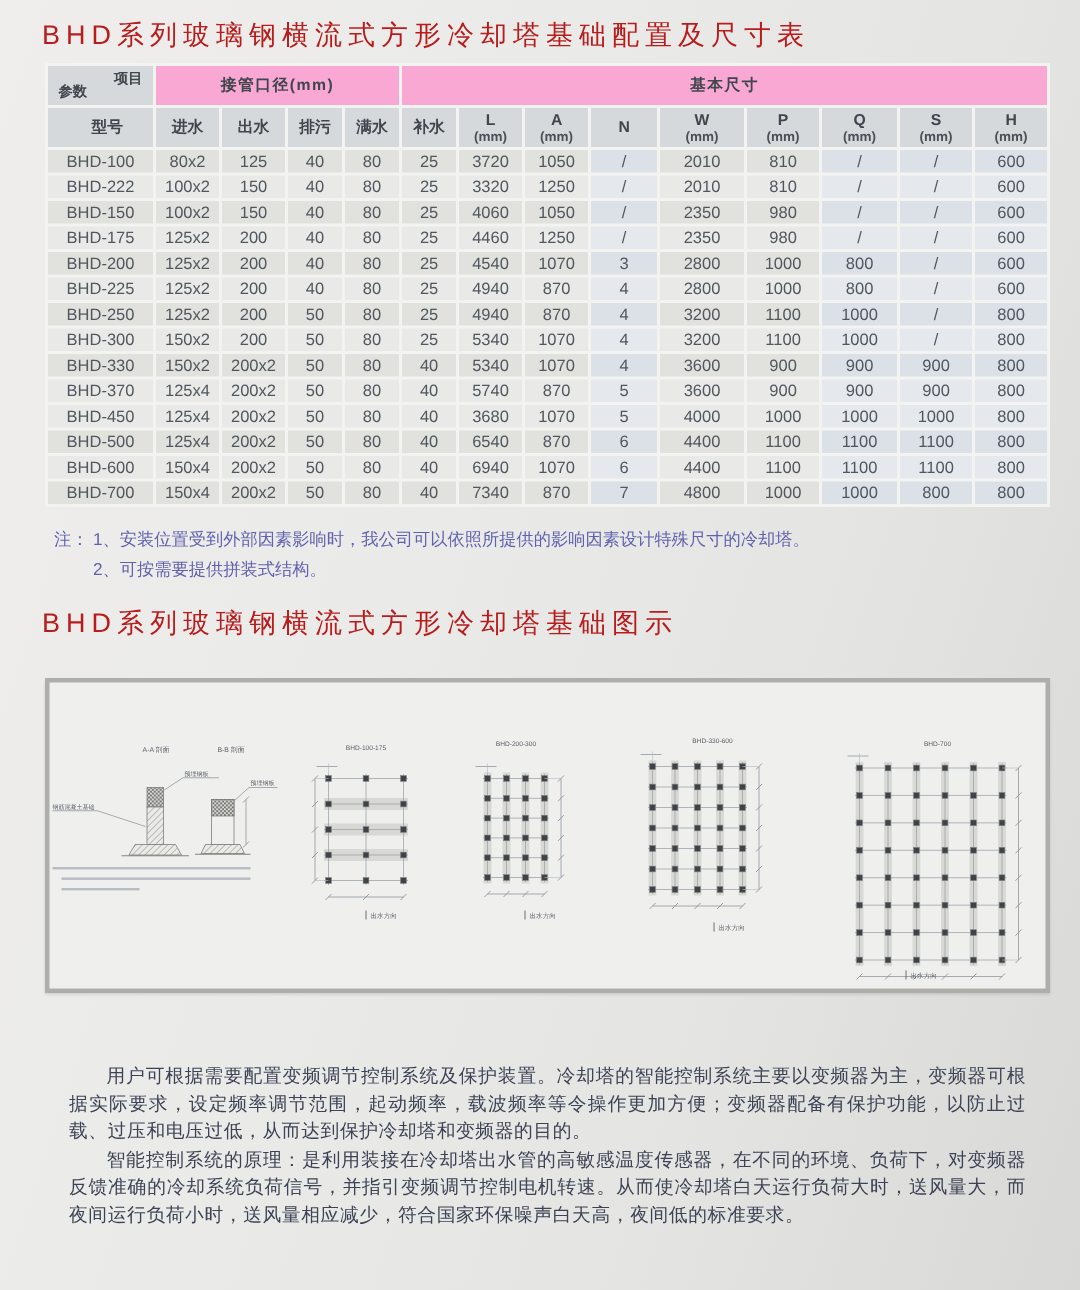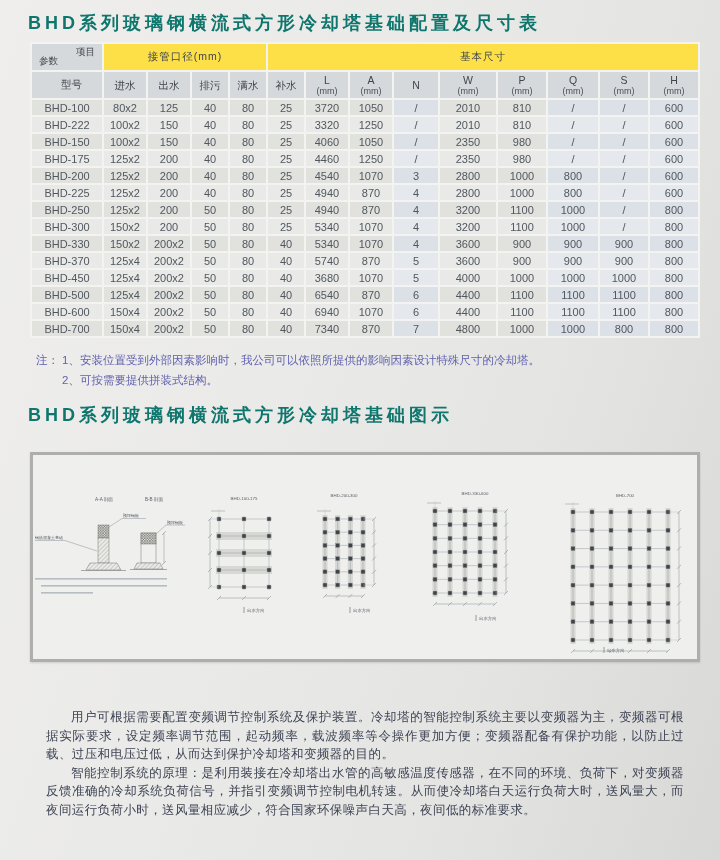--- a/index.html
+++ b/index.html
@@ -4,38 +4,38 @@
 <style>
   html,body{margin:0;padding:0;}
   body{
     width:720px;height:860px;overflow:hidden;
     font-family:"Liberation Sans","DejaVu Sans",sans-serif;
     background:linear-gradient(108deg,#efeeec 0%,#eaeae8 40%,#e4e4e2 70%,#d8d8d6 100%);
     color:#4e545e;
   }
   .page-title{
     margin:12px 0 8px 28px;
-    font-size:18px;line-height:22px;font-weight:700;
-    letter-spacing:4px;color:#0f766e;
+    font-size:18px;line-height:22px;font-weight:400;
+    letter-spacing:4px;color:#b91c1c;
   }
   .title-2{margin-top:14px;}
   
   .spec-table{
     margin-left:30px;
     width:670px;table-layout:fixed;
     border-collapse:separate;border-spacing:2px;
     background:#f3f3f1;
     font-size:11px;
   }
   .spec-table th,.spec-table td{
     padding:0;text-align:center;vertical-align:middle;
     font-weight:normal;white-space:nowrap;overflow:hidden;
   }
-  .spec-table thead th{background:#d6d9db;color:#41464e;font-size:10.5px;height:26px;}
-  .spec-table th.group{background:#fde047;letter-spacing:1px;}
+  .spec-table thead th{background:#d6d9db;color:#41464e;font-size:10.5px;height:26px;font-weight:bold;}
+  .spec-table th.group{background:#f9a8d4;letter-spacing:1px;}
   .spec-table .unit{font-size:9px;line-height:10px;color:#4a5058;}
   .spec-table .lbl{line-height:12px;}
   .spec-table tbody td{height:15px;color:#51575f;}
   .spec-table td.r-odd{background:#e1e2de;}
   .spec-table td.r-even{background:#e9eae7;}
   .spec-table td.r-odd.c-blue{background:#dce1e7;}
   .spec-table td.r-even.c-blue{background:#e5e9ed;}
   .corner{position:relative;
     background-color:#d5d8db;
     background-image:linear-gradient(to bottom right,transparent calc(50% - .6px),#a9aeb4 calc(50% - .6px),#a9aeb4 calc(50% + .6px),transparent calc(50% + .6px));

